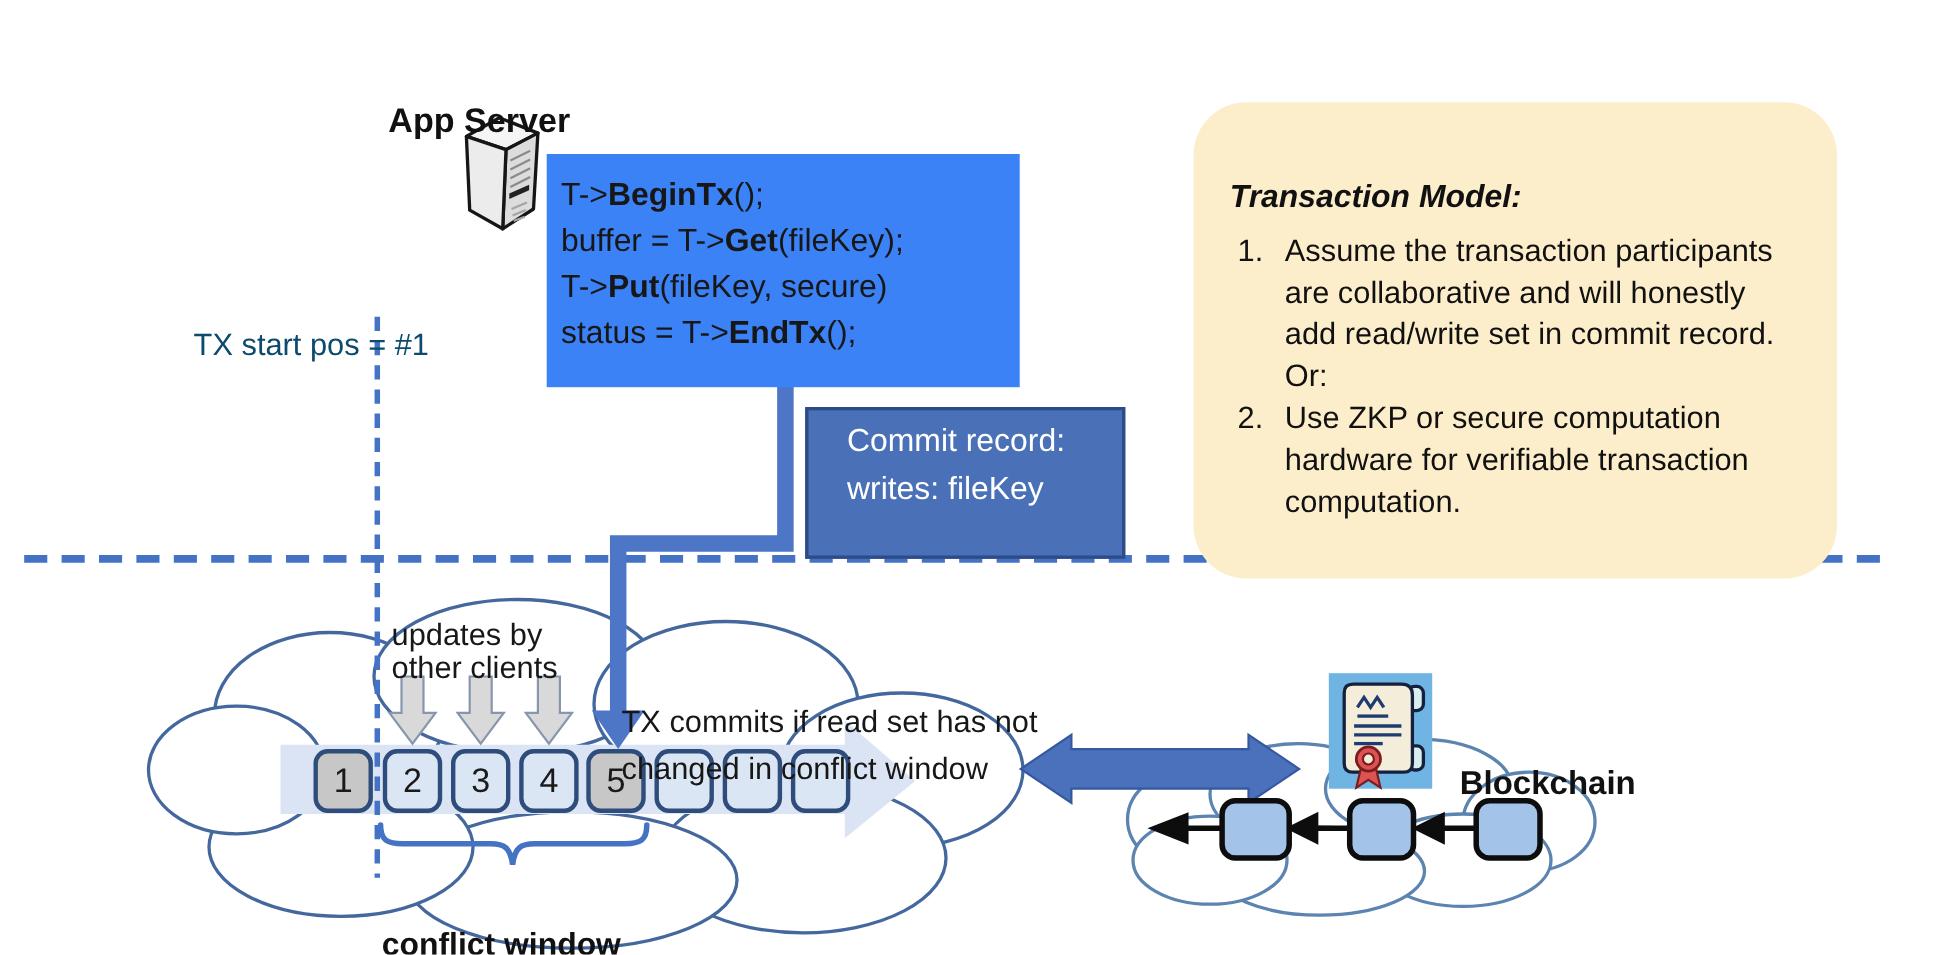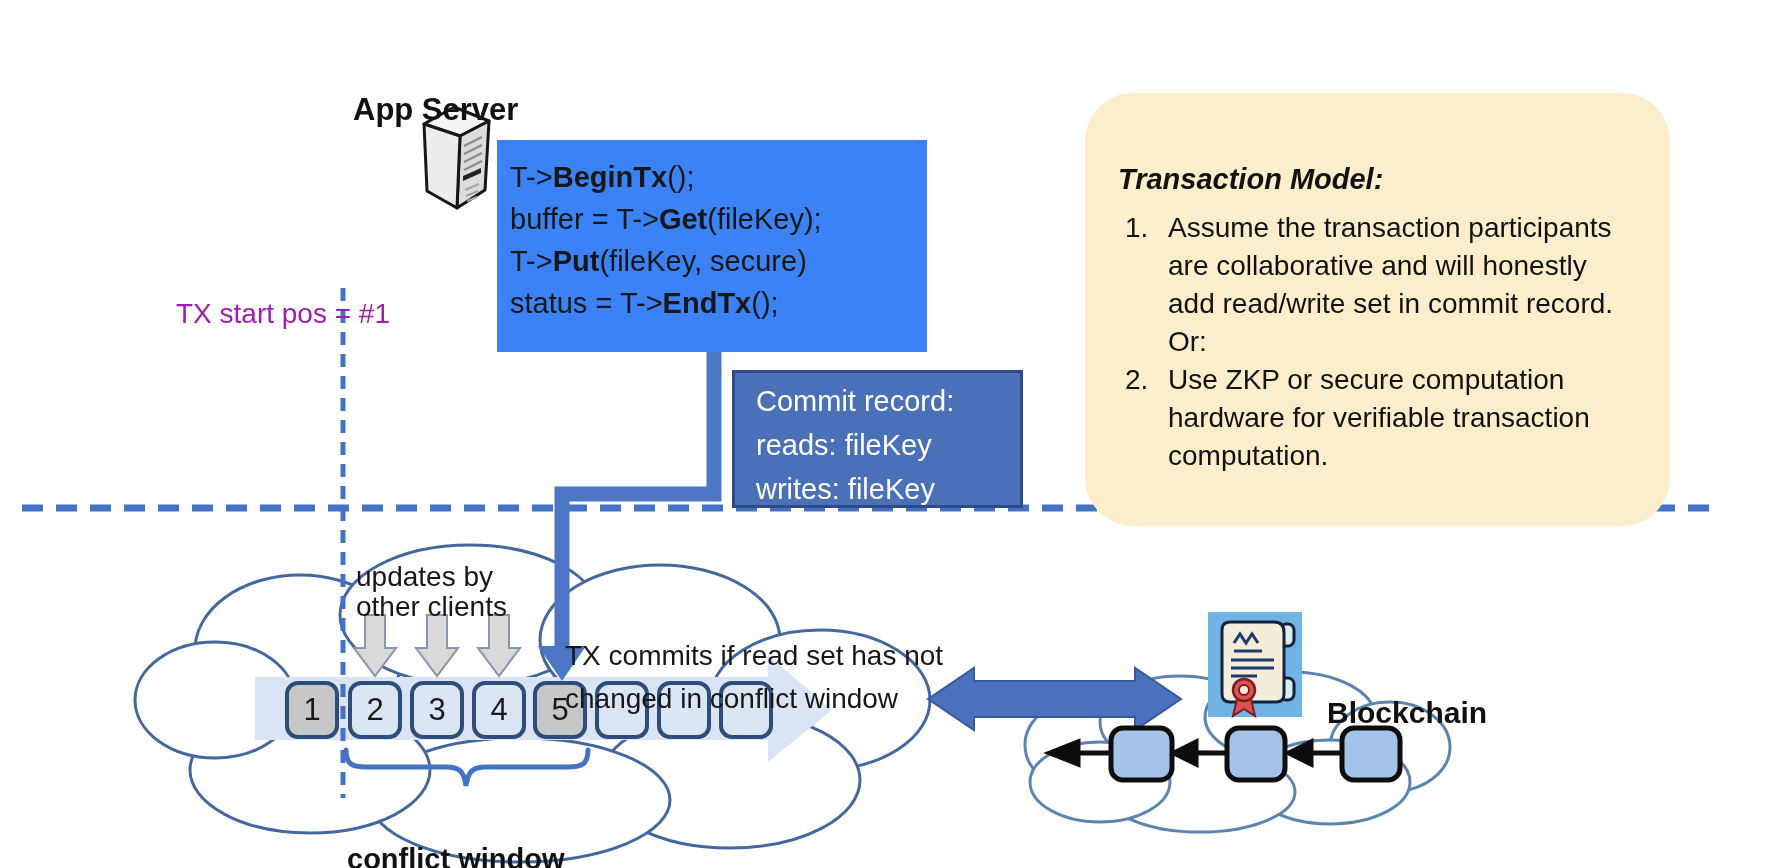--- a/index.html
+++ b/index.html
@@ -7,25 +7,25 @@
          font-family:"Liberation Sans", sans-serif;color:#171717;}
   .stage svg.layer{position:absolute;left:0;top:0;z-index:1;}
   .abs{position:absolute;z-index:3;margin-top:48px;}
 
   .app-title{left:353px;top:44px;font-size:31px;font-weight:bold;color:#111;}
 
   .code-block{left:497px;top:92px;width:430px;height:212px;background:#3b82f6;
               font-size:29px;line-height:42px;padding:16px 0 0 13px;box-sizing:border-box;}
   .code-line b{font-weight:bold;}
 
-  .tx-start{left:176px;top:250px;font-size:28px;color:#a21caf;}
+  .tx-start{left:176px;top:250px;font-size:28px;color:#0c4a6e;}
 
   .commit-box{left:732px;top:322px;width:291px;height:138px;background:#4a70b8;
               border:3px solid #2d4b87;box-sizing:border-box;color:#fff;
-              font-size:29px;line-height:44px;padding:6px 0 0 21px;}
+              font-size:29px;line-height:44px;padding:6px 0 0 35px;}
 
   .note{left:1085px;top:45px;width:585px;height:433px;background:#fdeecb;border-radius:48px;
         box-sizing:border-box;padding:70px 30px 0 33px;}
   .note-title{font-size:29px;font-weight:bold;font-style:italic;color:#111;margin-bottom:13px;}
   .note-item{display:flex;font-size:28px;line-height:38px;color:#111;}
   .note-item .marker{width:43px;flex:0 0 43px;margin-left:7px;}
   .note-item .itext{width:450px;}
 
   .updates-label{left:356px;top:514px;width:200px;font-size:28px;line-height:30px;color:#171717;}
   .rule-label{left:565px;top:586px;width:445px;font-size:28px;line-height:43px;color:#171717;}
@@ -143,21 +143,20 @@
     <div class="code-line"><span>T-&gt;</span><b>BeginTx</b><span>();</span></div>
     <div class="code-line"><span>buffer = T-&gt;</span><b>Get</b><span>(fileKey);</span></div>
     <div class="code-line"><span>T-&gt;</span><b>Put</b><span>(fileKey, secure)</span></div>
     <div class="code-line"><span>status = T-&gt;</span><b>EndTx</b><span>();</span></div>
   </div>
 
   <div class="abs tx-start">TX start pos = #1</div>
 
   <div class="abs commit-box">
     <div>Commit record:</div>
-    <div>reads: fileKey</div>
     <div>writes: fileKey</div>
   </div>
 
   <div class="abs note">
     <div class="note-title">Transaction Model:</div>
     <div class="note-item">
       <span class="marker">1.</span>
       <span class="itext">Assume the transaction participants are collaborative and will honestly add read/write set in commit record.  Or:</span>
     </div>
     <div class="note-item">

